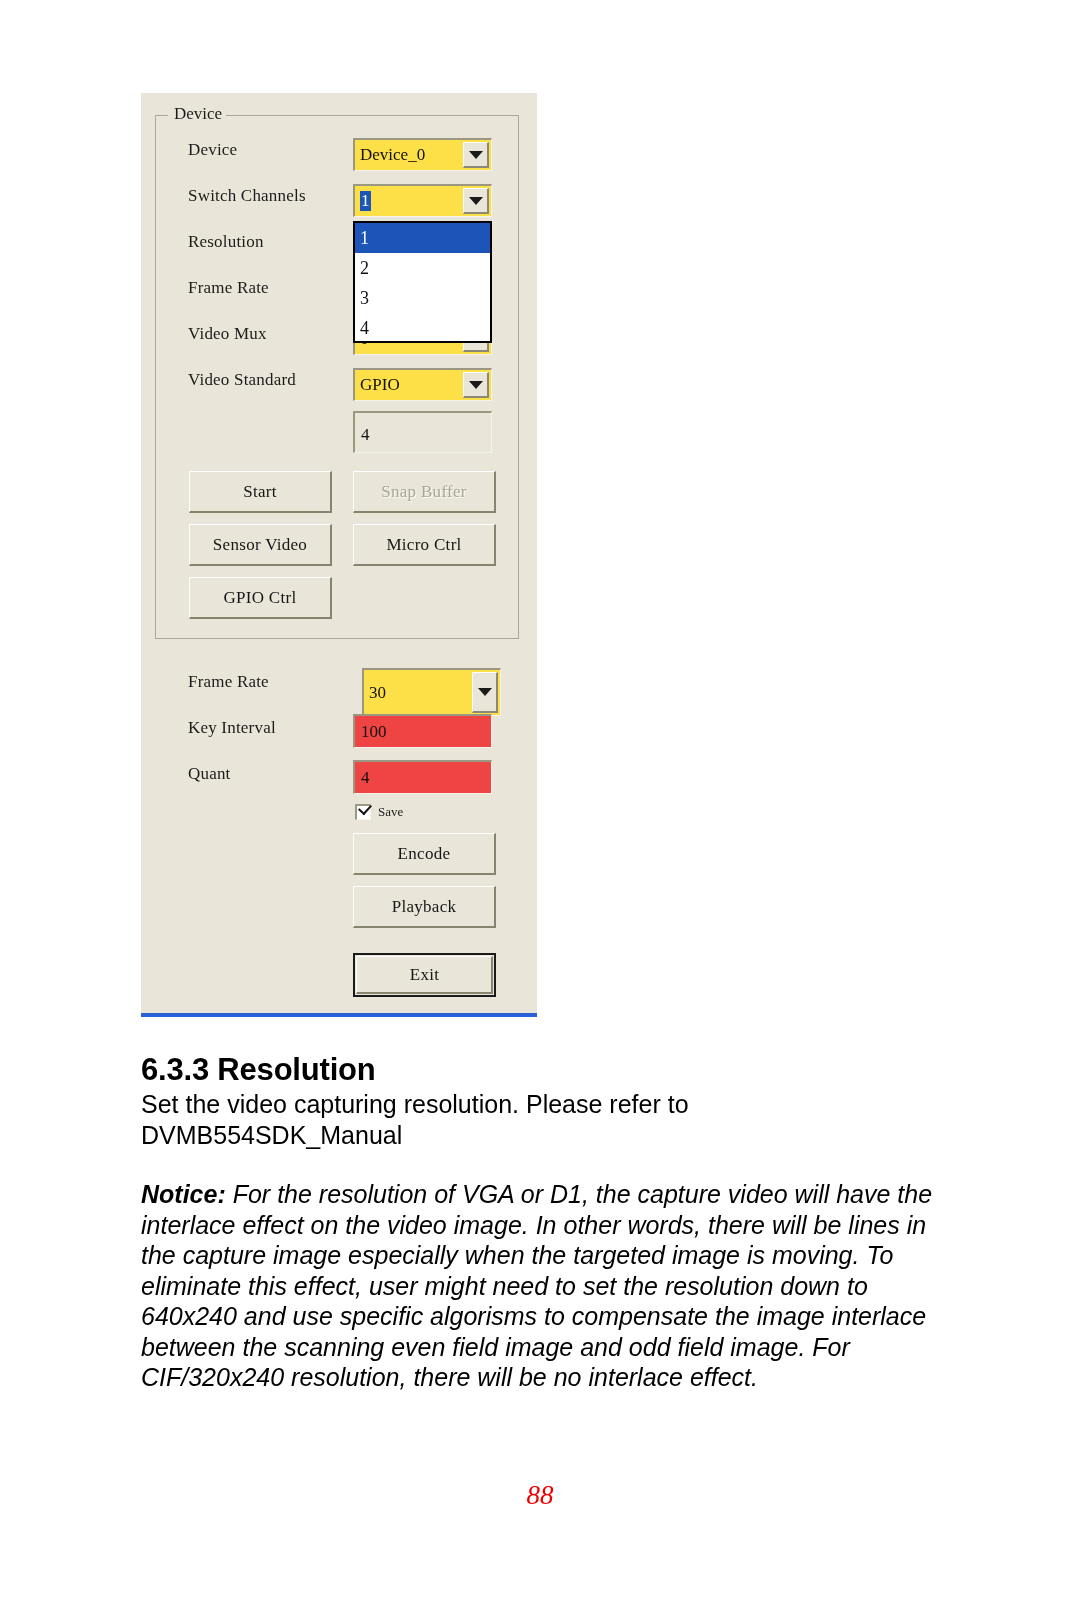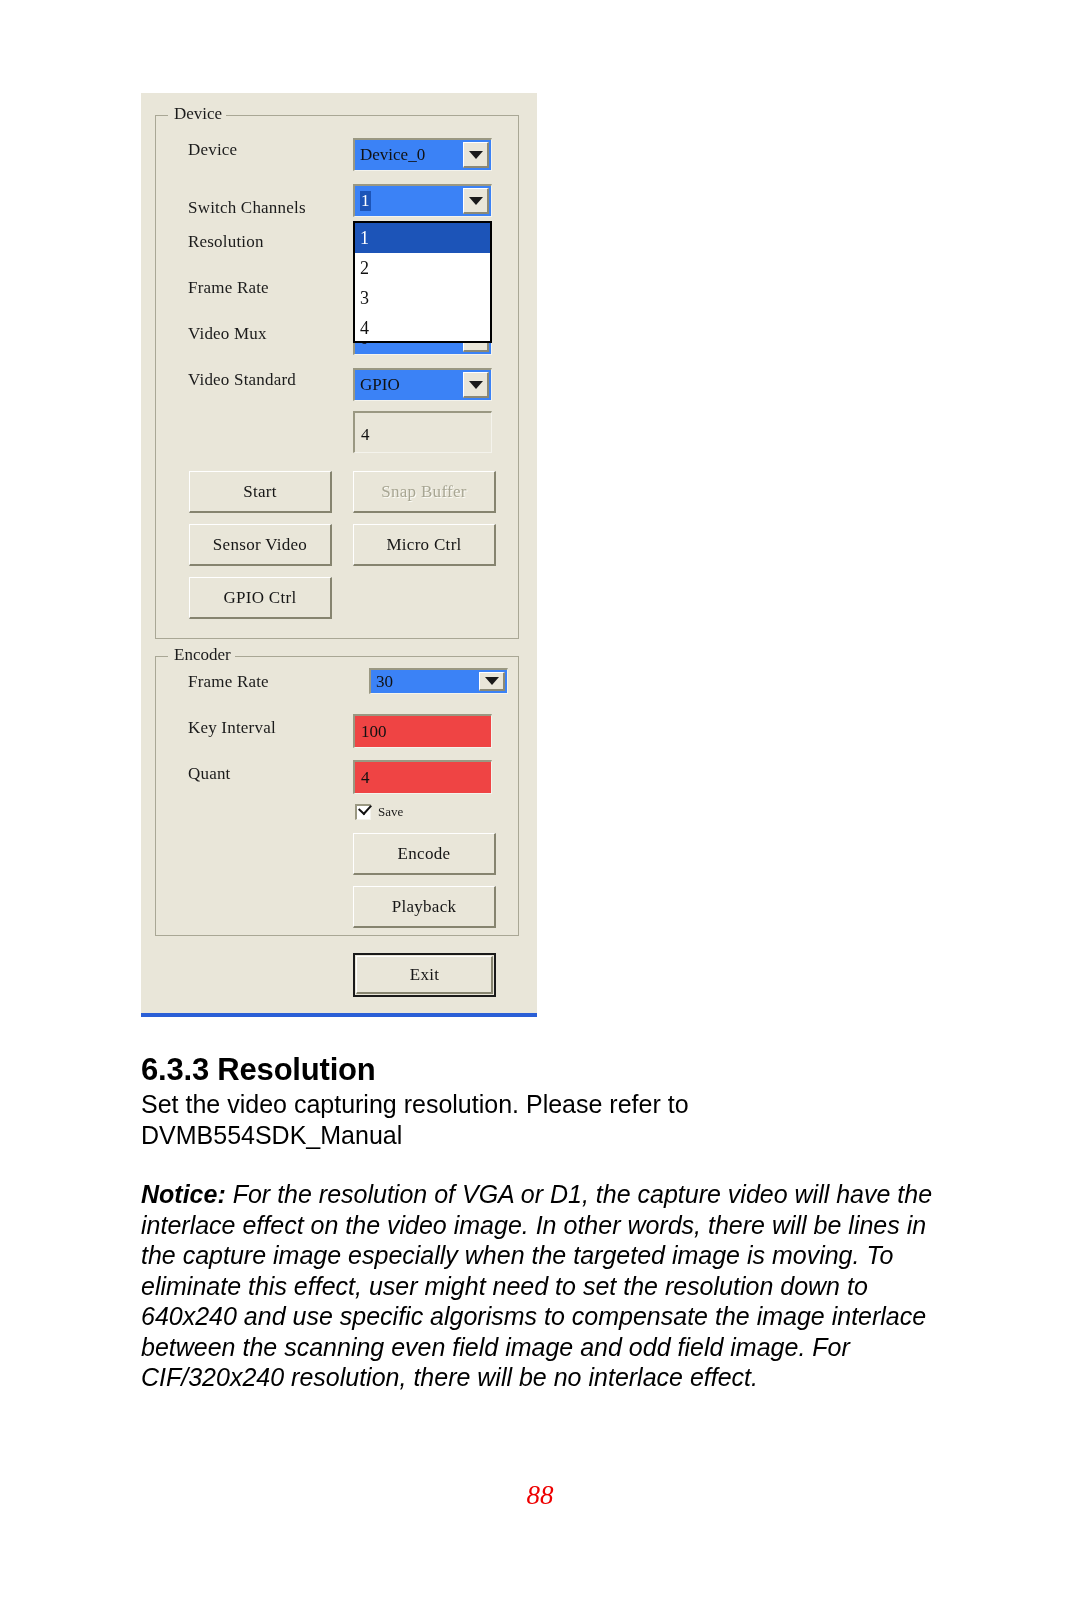--- a/index.html
+++ b/index.html
@@ -69,21 +69,21 @@
     position: absolute;
     font-size: 17px;
     color: #1b1b1b;
     white-space: nowrap;
     letter-spacing: 0.2px;
   }
 
   
   .combo {
     position: absolute;
-    background: #3b82f6;
+    background: #fde047;
     border-top: 2px solid #9a9882;
     border-left: 2px solid #9a9882;
     border-right: 1px solid #f4f3ec;
     border-bottom: 1px solid #f4f3ec;
     box-sizing: border-box;
   }
   .combo .combo-text {
     position: absolute;
     left: 5px;
     top: 50%;
@@ -280,21 +280,21 @@
 
 <div class="figure">
 
   <div class="groupbox" style="left:14px; top:22px; width:362px; height:523px;">
     <div class="gb-top-left"></div>
     <div class="gb-top-right" style="width:300px;"></div>
     <div class="gb-legend">Device</div>
   </div>
 
   <div class="fld-label" style="left:47px; top:47px;">Device</div>
-  <div class="fld-label" style="left:47px; top:93px;margin-top:12px;">Switch Channels</div>
+  <div class="fld-label" style="left:47px; top:93px;">Switch Channels</div>
   <div class="fld-label" style="left:47px; top:139px;">Resolution</div>
   <div class="fld-label" style="left:47px; top:185px;">Frame Rate</div>
   <div class="fld-label" style="left:47px; top:231px;">Video Mux</div>
   <div class="fld-label" style="left:47px; top:277px;">Video Standard</div>
 
   <div class="combo" style="left:212px; top:45px; width:139px; height:33px;">
     <div class="combo-text">Device_0</div>
     <div class="combo-btn">
       <div class="arrow-down"></div>
     </div>
@@ -355,31 +355,26 @@
   <div class="btn" style="left:48px; top:431px; width:143px; height:42px;">
     <span>Sensor Video</span>
   </div>
   <div class="btn" style="left:212px; top:431px; width:143px; height:42px;padding-left:28px;">
     <span>Micro Ctrl</span>
   </div>
   <div class="btn" style="left:48px; top:484px; width:143px; height:42px;">
     <span>GPIO Ctrl</span>
   </div>
 
-  <div class="groupbox" style="left:14px; top:563px; width:362px; height:279px;">
-    <div class="gb-top-left"></div>
-    <div class="gb-top-right" style="width:295px;"></div>
-    <div class="gb-legend">Encoder</div>
-  </div>
 
   <div class="fld-label" style="left:47px; top:579px;">Frame Rate</div>
   <div class="fld-label" style="left:47px; top:625px;">Key Interval</div>
   <div class="fld-label" style="left:47px; top:671px;">Quant</div>
 
-  <div class="combo" style="left:228px; top:575px; width:139px; height:26px;">
+  <div class="combo" style="left:221px; top:575px; width:139px; height:48px;">
     <div class="combo-text">30</div>
     <div class="combo-btn">
       <div class="arrow-down"></div>
     </div>
   </div>
 
   <div class="textbox" style="left:212px; top:621px; width:139px; height:34px;">
     <div class="tb-text">100</div>
   </div>
 

